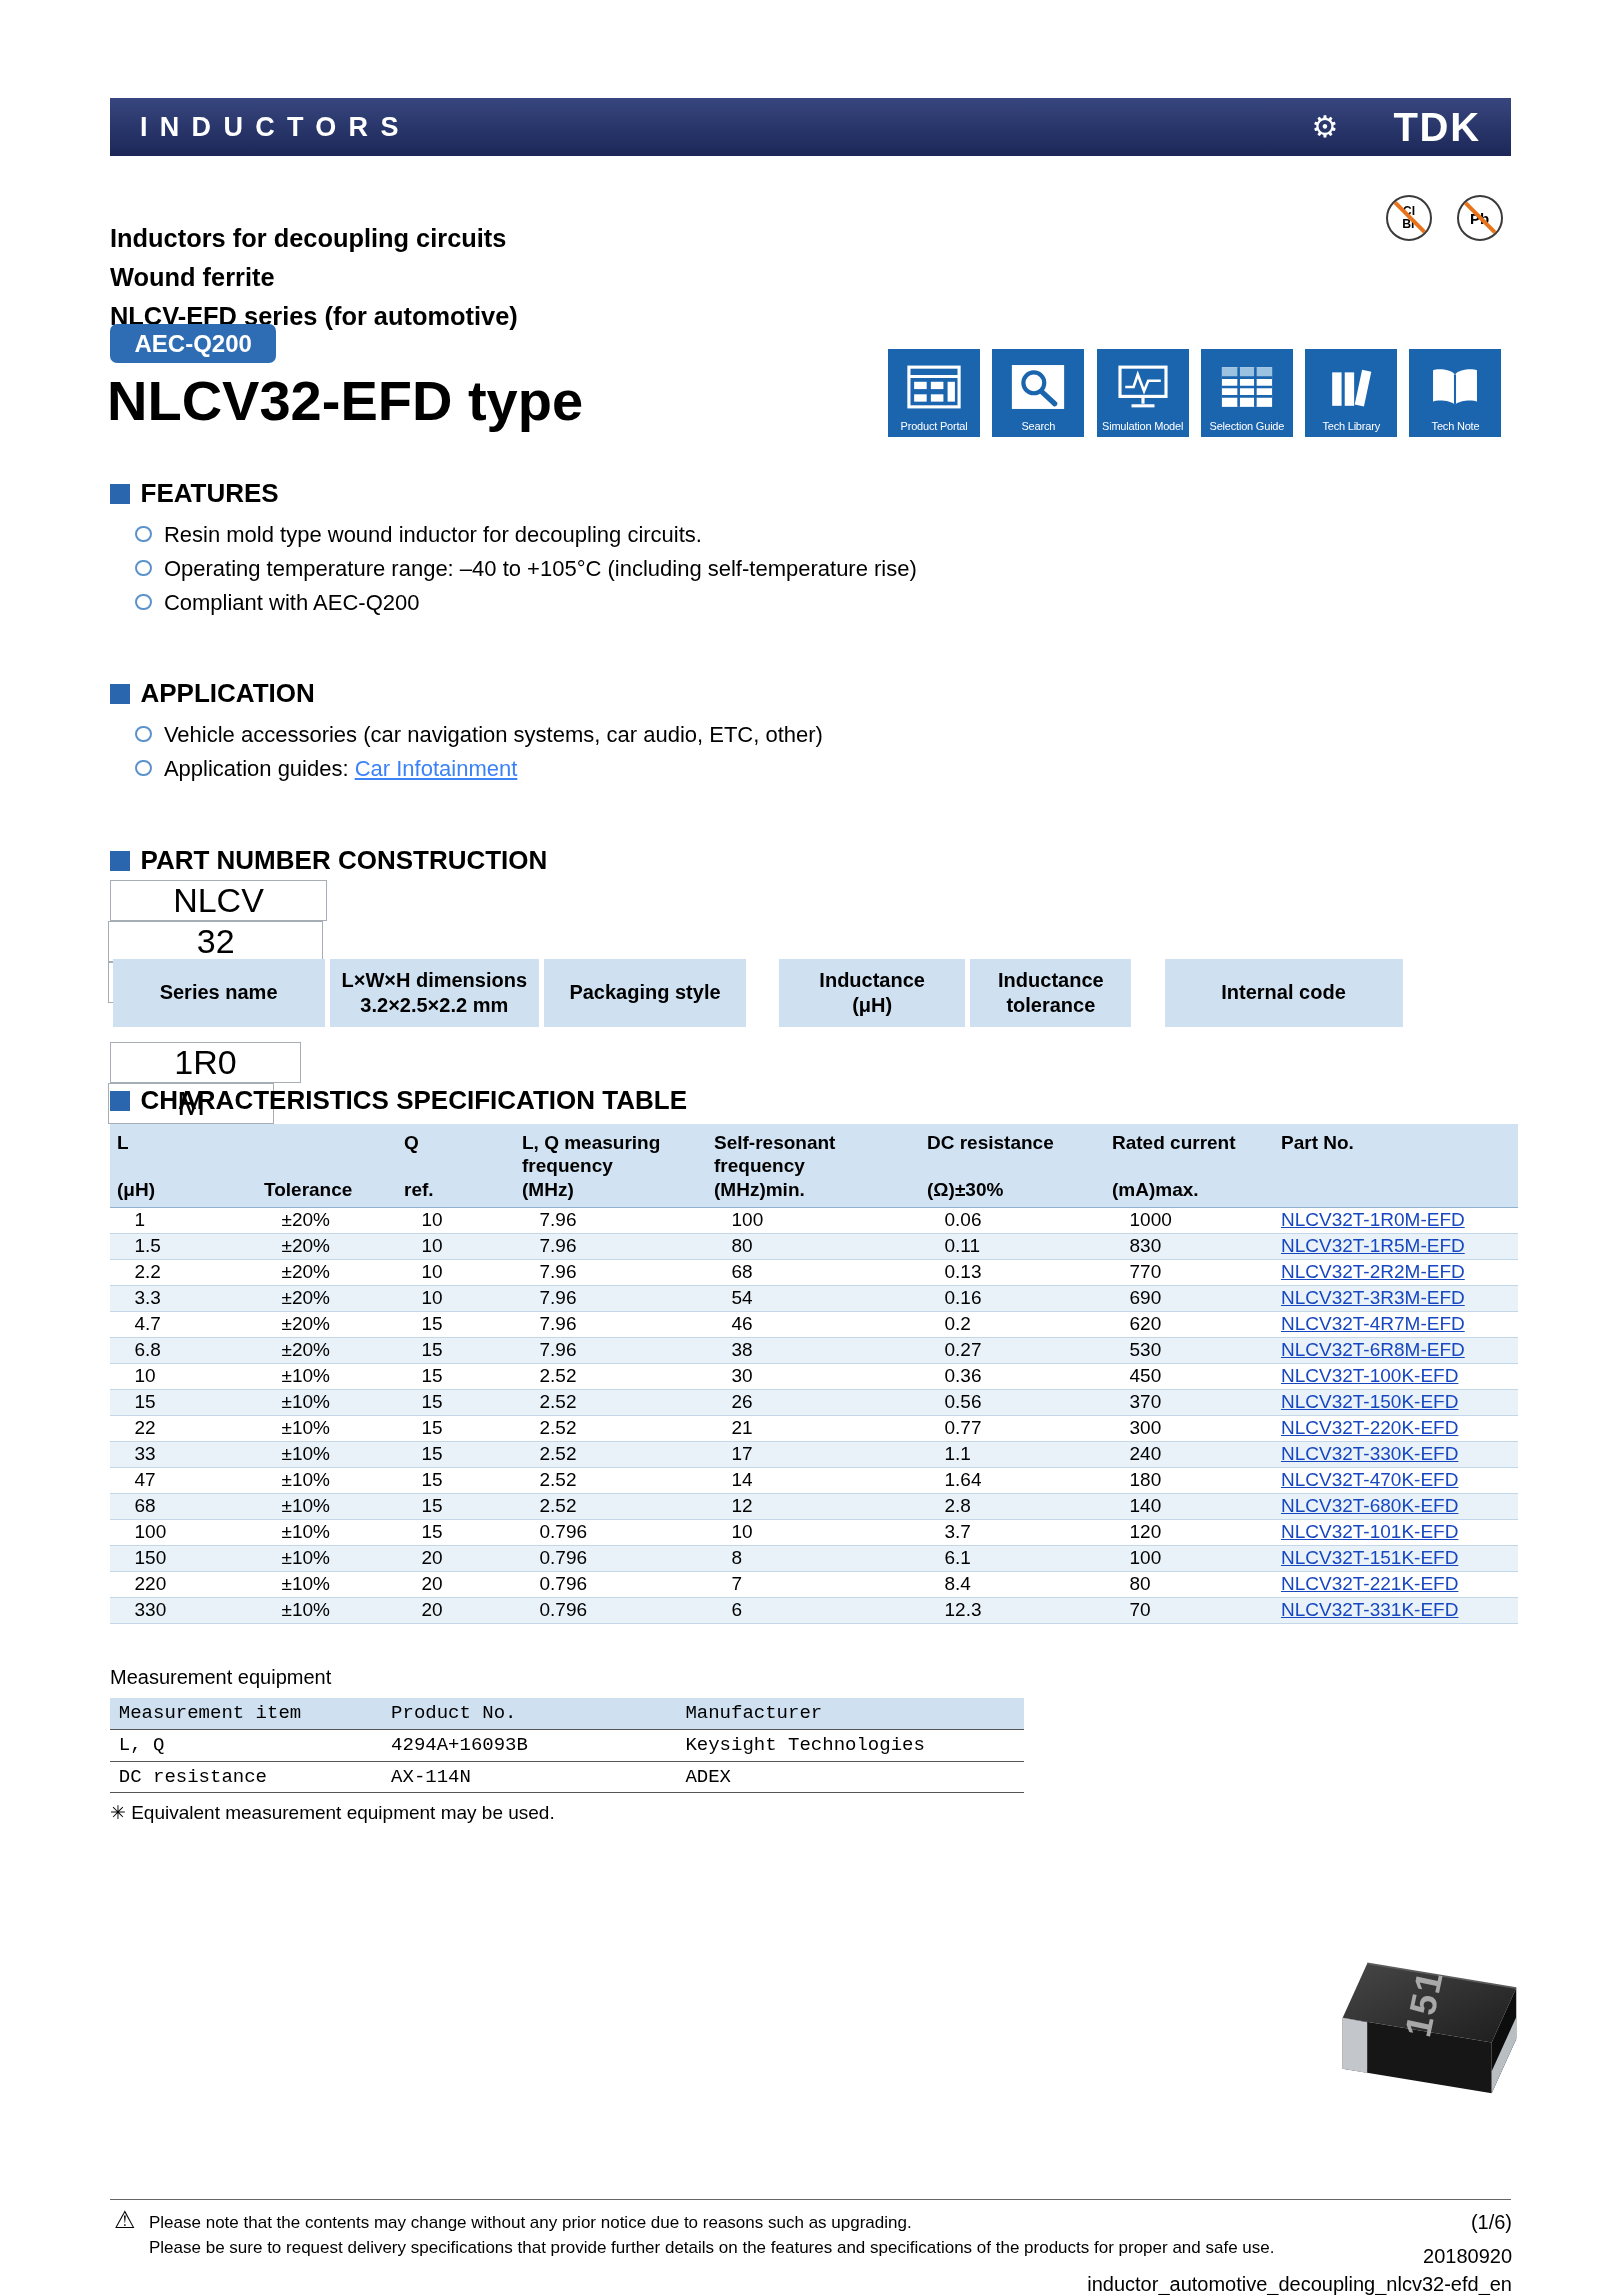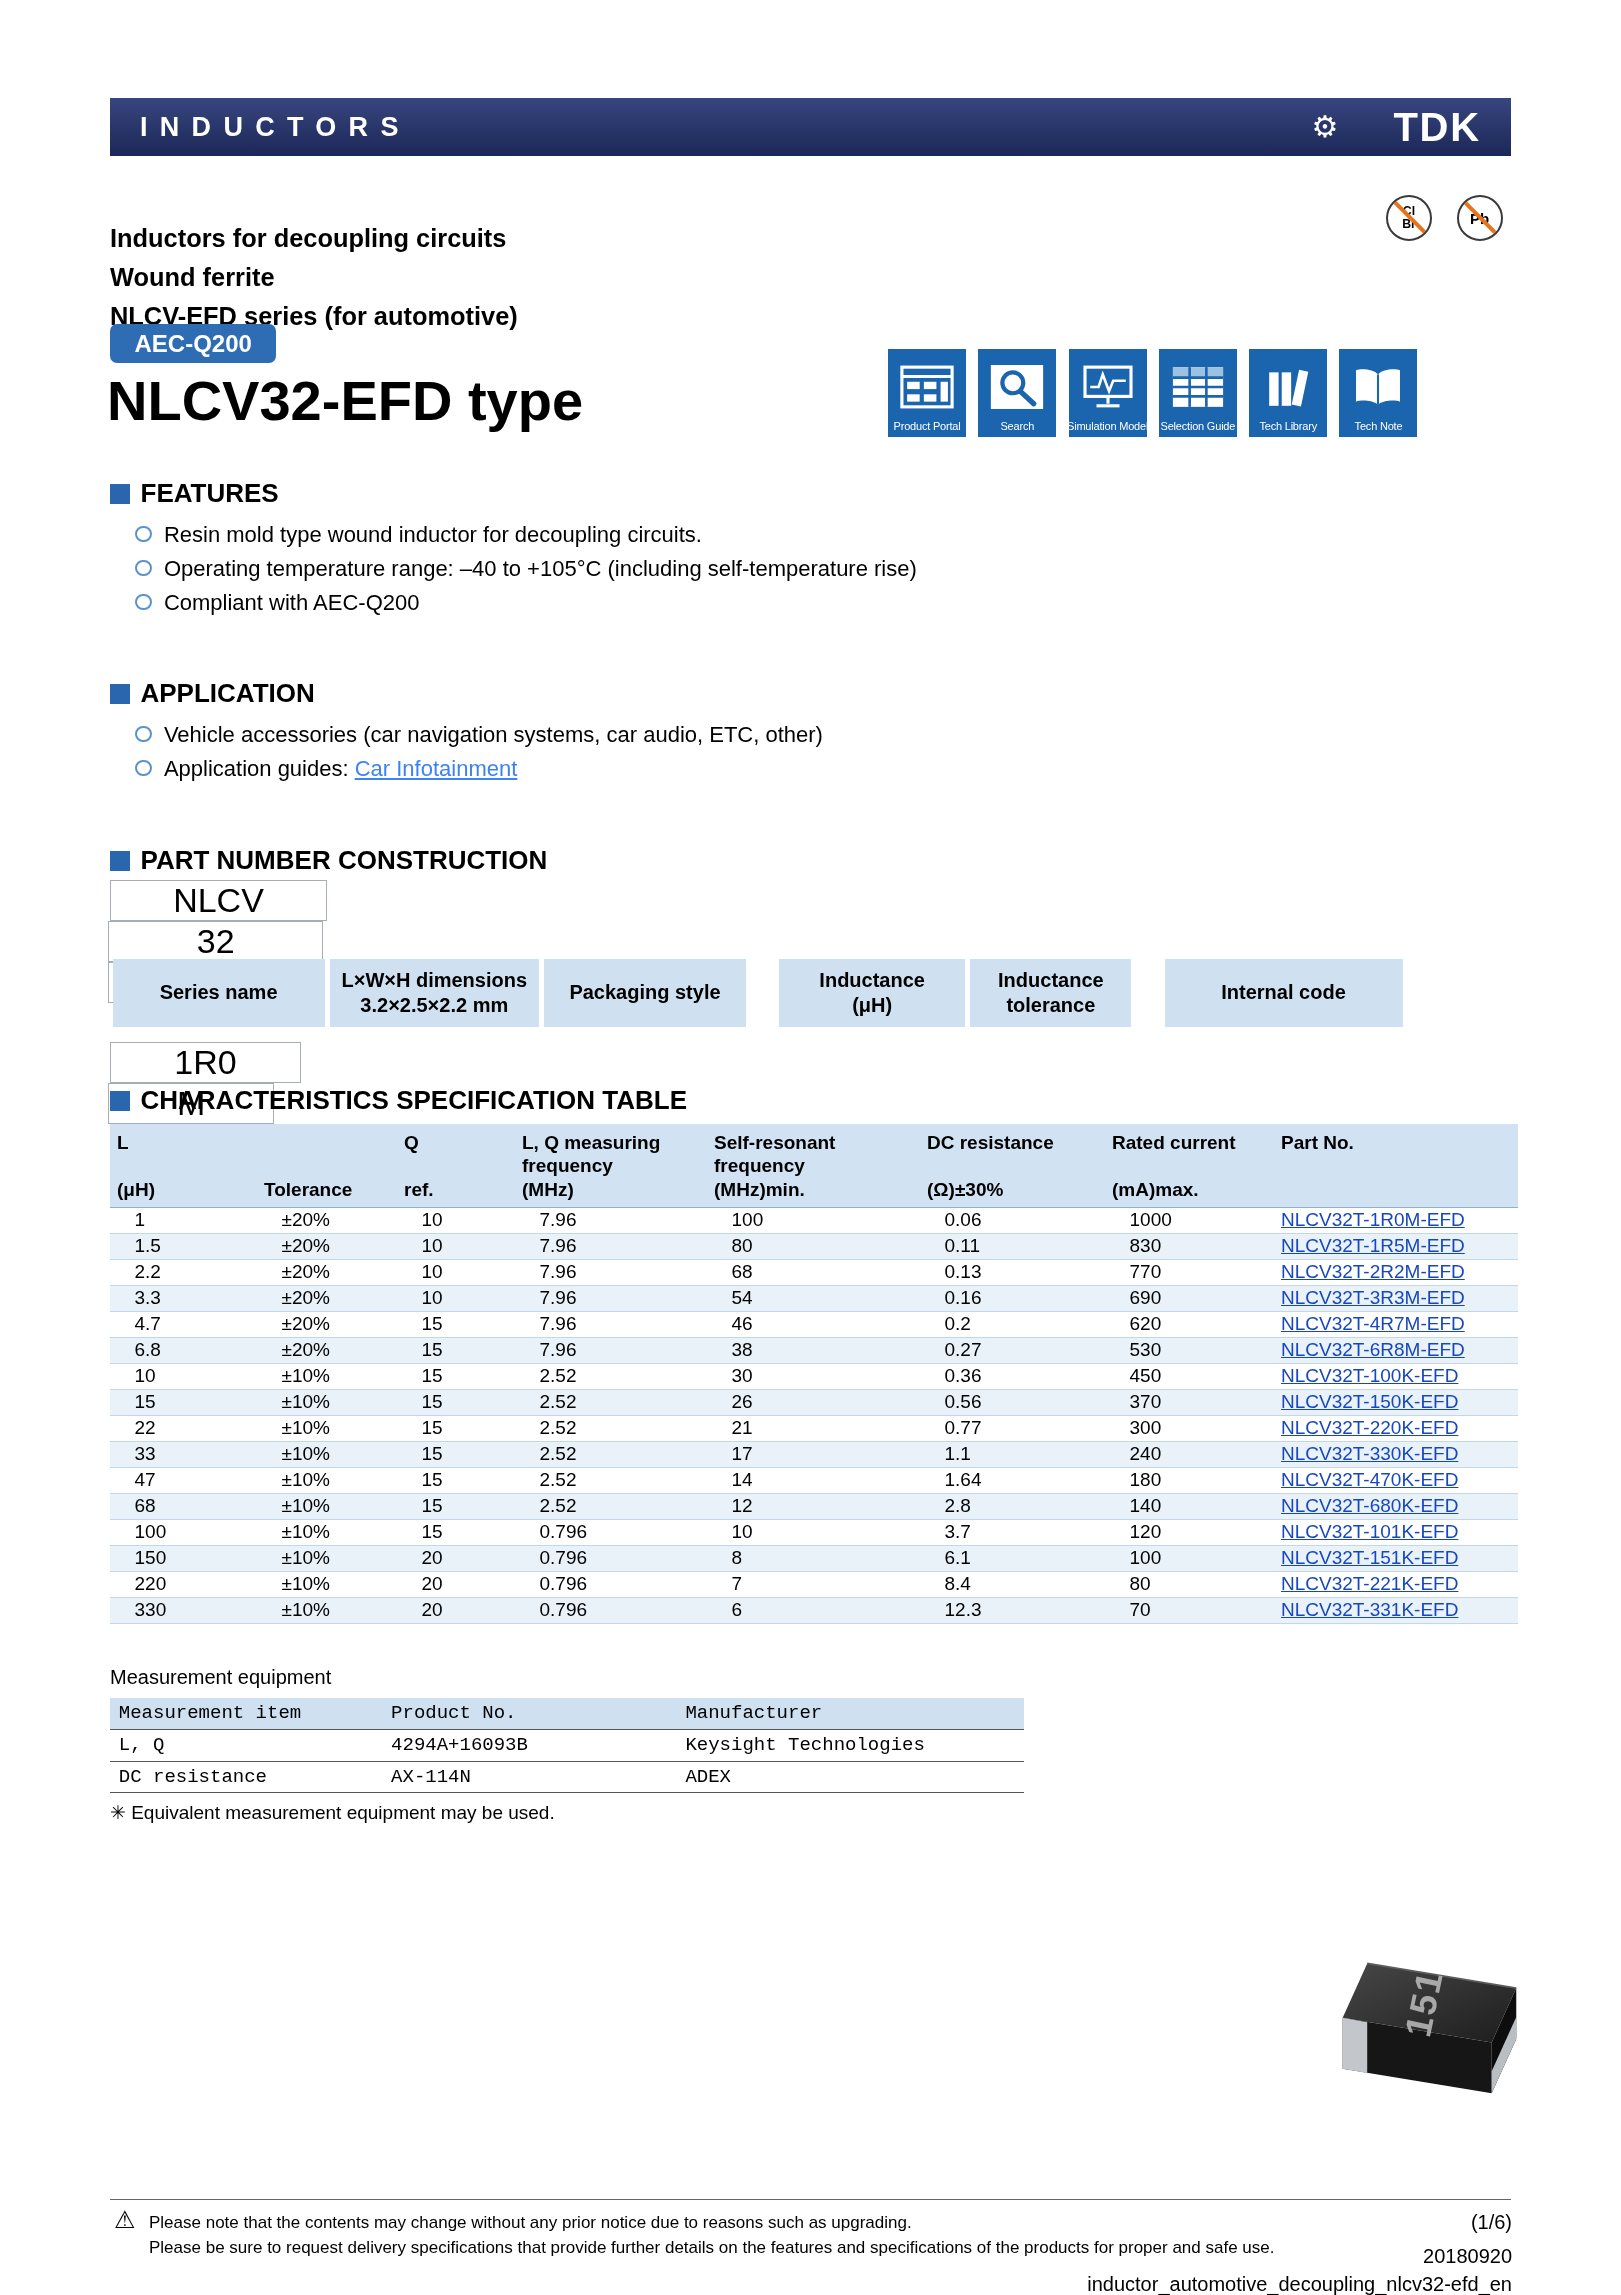--- a/index.html
+++ b/index.html
@@ -28,21 +28,21 @@
   .comp-center { font-size:15px; }
   .comp-slash { position:absolute; left:-5.3px; top:18.4px; width:53px; height:4.4px; background:#e8731a; transform:rotate(45deg); }
 
   
   .aec-badge { position:absolute; left:110px; top:324px; height:39px; padding:0 24.5px; background:#2e6db4;
                border-radius:7px; color:#fff; font-size:24px; font-weight:bold; display:flex; align-items:center; }
   .page-title { position:absolute; left:107px; top:368px; font-size:56px; font-weight:bold; }
 
   
   .toolbar { position:absolute; left:888px; top:349px; display:flex; gap:12.3px; }
-  .tool-btn { width:78px; height:88px; background:#1b64ae; display:flex; flex-direction:column; align-items:center;
+  .tool-btn { width:92px; height:88px; background:#1b64ae; display:flex; flex-direction:column; align-items:center;
               justify-content:flex-end; cursor:pointer; }
   .tool-icon { flex:1; display:flex; align-items:center; justify-content:center; width:100%; padding-top:5.3px; }
   .tool-icon svg { width:56px; height:46px; }
   .tool-label { color:#fff; font-size:11px; padding-bottom:5.3px; white-space:nowrap; letter-spacing:-0.2px; }
 
   
   .section-heading { position:absolute; left:110px; display:flex; align-items:center; gap:10.5px;
                      font-size:26px; font-weight:bold; }
   .section-square { width:20px; height:20px; background:#2a66ad; display:inline-block; }
 

